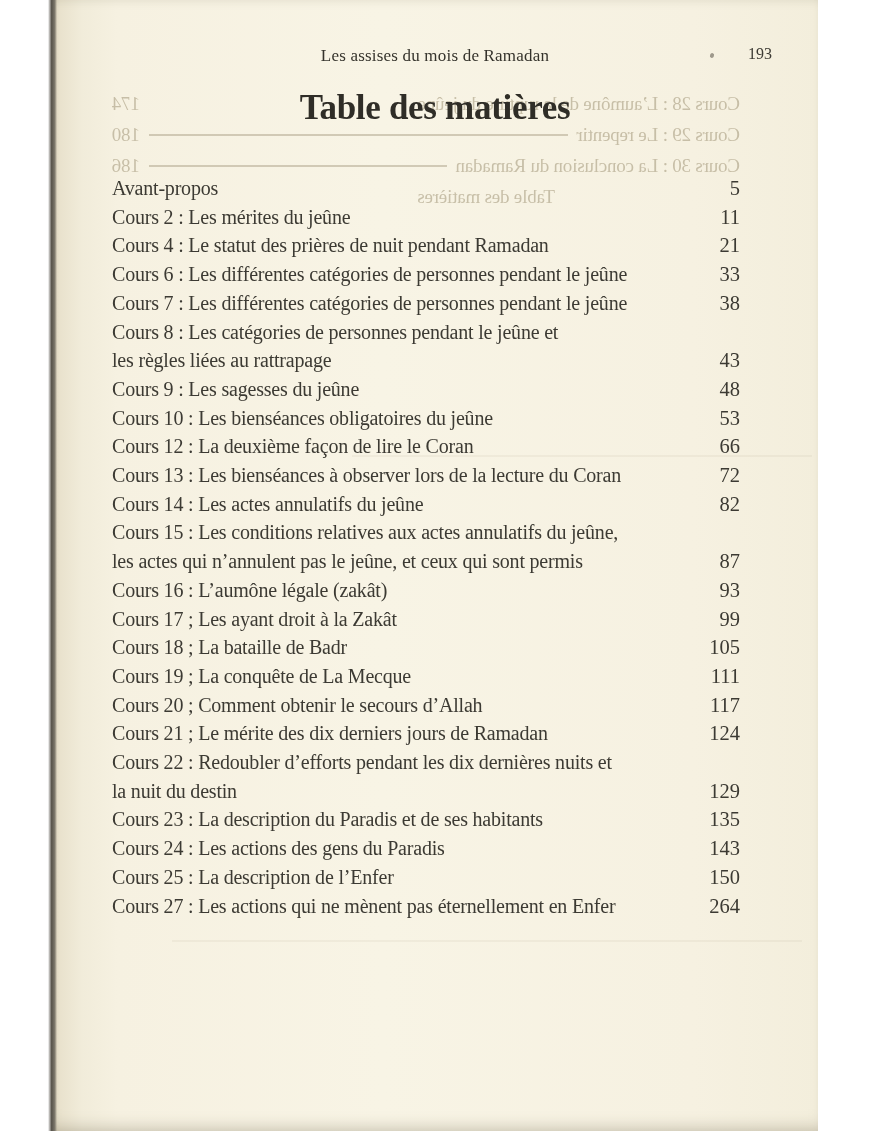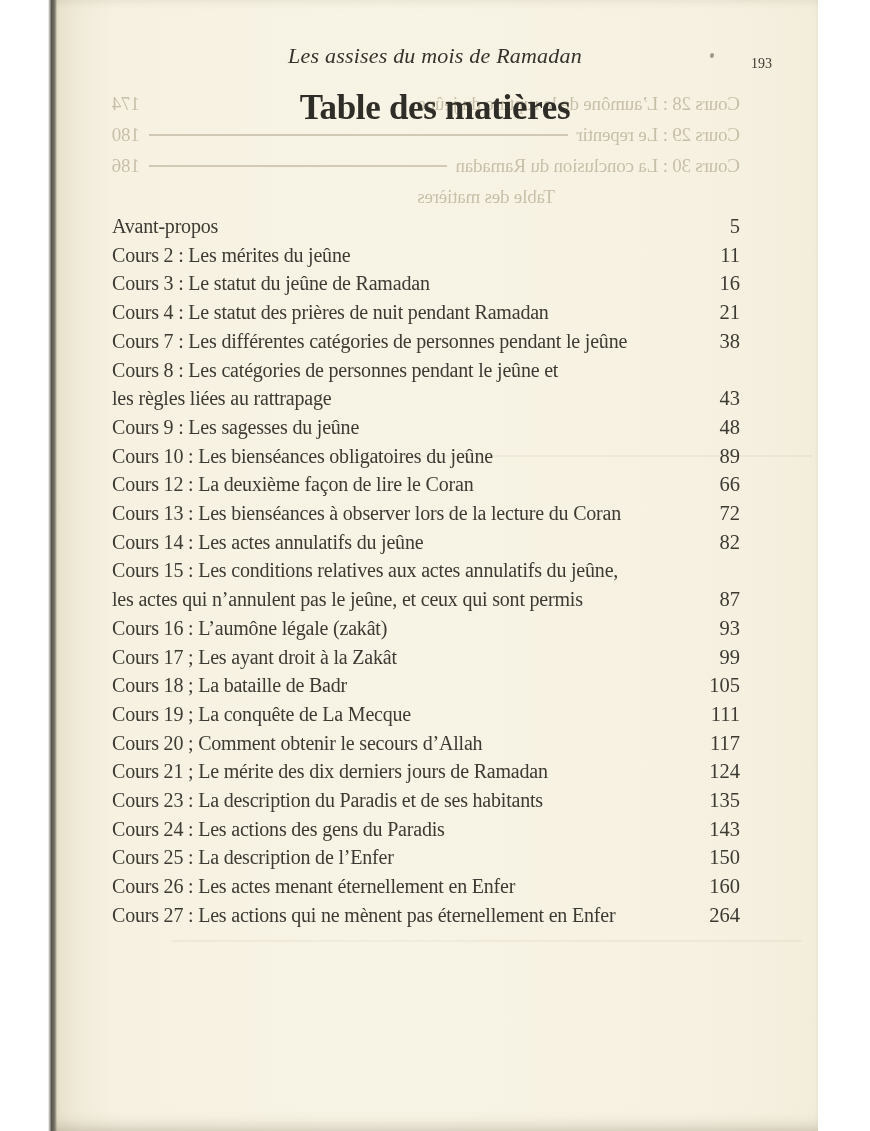--- a/index.html
+++ b/index.html
@@ -20,42 +20,42 @@
   }
   .spine-edge{
     position:absolute;left:48px;top:0;width:9px;height:1131px;z-index:4;
     background:linear-gradient(90deg,rgba(86,82,74,0) 0,
       var(--page-edge,#56524a) 40%,#7d786c 75%,rgba(125,120,108,0) 100%);
     filter:blur(.5px);
   }
   
   .page-header{position:absolute;top:44px;left:0;width:100%;text-align:center;z-index:2;}
   .running-head{
-    font-style:italic;font-size:22px;line-height:24px;
+    font-size:17px;line-height:24px;
     color:#35332c;letter-spacing:.2px;
   }
   .folio{
-    position:absolute;top:56px;right:46px;z-index:2;
-    font-size:14px;color:var(--ink,#3c3a33);
+    position:absolute;top:45px;right:46px;z-index:2;
+    font-size:16px;color:var(--ink,#3c3a33);
   }
   .speck{
     position:absolute;top:53px;right:104px;width:4px;height:5px;z-index:2;
     border-radius:50%;background:rgba(72,66,55,.5);transform:rotate(20deg);
   }
   
   .page-title{
     position:absolute;top:88px;left:0;width:100%;margin:0;z-index:2;
     text-align:center;font-size:35px;font-weight:700;
     color:#2f2d27;letter-spacing:-.3px;
   }
   
   .toc{
     position:absolute;top:174px;left:60px;width:628px;z-index:2;
     font-size:20px;line-height:28.7px;
-    color:var(--ink,#3c3a33);letter-spacing:-.2px;margin-top:38px;
+    color:var(--ink,#3c3a33);letter-spacing:-.2px;
   }
   .toc-row{position:relative;padding-right:36px;}
   .toc-label{display:block;}
   .toc-line{display:block;white-space:nowrap;}
   .toc-page{position:absolute;right:0;bottom:0;font-size:20.5px;letter-spacing:0;}
   
   .ghost{
     position:absolute;top:88px;left:60px;width:628px;z-index:1;
     transform:scaleX(-1);
     color:var(--ghost-ink,#9d9173);opacity:.52;filter:blur(.6px);
@@ -118,29 +118,29 @@
         <span class="toc-page">5</span>
       </div>
       <div class="toc-row">
         <span class="toc-label">
           <span class="toc-line">Cours 2 : Les mérites du jeûne</span>
         </span>
         <span class="toc-page">11</span>
       </div>
       <div class="toc-row">
         <span class="toc-label">
-          <span class="toc-line">Cours 3 : Le statut du jeûne de Ramadan</span>
-        </span>
-        <span class="toc-page">16</span>
-      </div>
-      <div class="toc-row">
-        <span class="toc-label">
           <span class="toc-line">Cours 4 : Le statut des prières de nuit pendant Ramadan</span>
         </span>
         <span class="toc-page">21</span>
+      </div>
+      <div class="toc-row">
+        <span class="toc-label">
+          <span class="toc-line">Cours 6 : Les différentes catégories de personnes pendant le jeûne</span>
+        </span>
+        <span class="toc-page">33</span>
       </div>
       <div class="toc-row">
         <span class="toc-label">
           <span class="toc-line">Cours 7 : Les différentes catégories de personnes pendant le jeûne</span>
         </span>
         <span class="toc-page">38</span>
       </div>
       <div class="toc-row">
         <span class="toc-label">
           <span class="toc-line">Cours 8 : Les catégories de personnes pendant le jeûne et</span>
@@ -151,21 +151,21 @@
       <div class="toc-row">
         <span class="toc-label">
           <span class="toc-line">Cours 9 : Les sagesses du jeûne</span>
         </span>
         <span class="toc-page">48</span>
       </div>
       <div class="toc-row">
         <span class="toc-label">
           <span class="toc-line">Cours 10 : Les bienséances obligatoires du jeûne</span>
         </span>
-        <span class="toc-page">89</span>
+        <span class="toc-page">53</span>
       </div>
       <div class="toc-row">
         <span class="toc-label">
           <span class="toc-line">Cours 12 : La deuxième façon de lire le Coran</span>
         </span>
         <span class="toc-page">66</span>
       </div>
       <div class="toc-row">
         <span class="toc-label">
           <span class="toc-line">Cours 13 : Les bienséances à observer lors de la lecture du Coran</span>
@@ -216,41 +216,42 @@
         <span class="toc-page">117</span>
       </div>
       <div class="toc-row">
         <span class="toc-label">
           <span class="toc-line">Cours 21 ; Le mérite des dix derniers jours de Ramadan</span>
         </span>
         <span class="toc-page">124</span>
       </div>
       <div class="toc-row">
         <span class="toc-label">
+          <span class="toc-line">Cours 22 : Redoubler d’efforts pendant les dix dernières nuits et</span>
+          <span class="toc-line">la nuit du destin</span>
+        </span>
+        <span class="toc-page">129</span>
+      </div>
+      <div class="toc-row">
+        <span class="toc-label">
           <span class="toc-line">Cours 23 : La description du Paradis et de ses habitants</span>
         </span>
         <span class="toc-page">135</span>
       </div>
       <div class="toc-row">
         <span class="toc-label">
           <span class="toc-line">Cours 24 : Les actions des gens du Paradis</span>
         </span>
         <span class="toc-page">143</span>
       </div>
       <div class="toc-row">
         <span class="toc-label">
           <span class="toc-line">Cours 25 : La description de l’Enfer</span>
         </span>
         <span class="toc-page">150</span>
-      </div>
-      <div class="toc-row">
-        <span class="toc-label">
-          <span class="toc-line">Cours 26 : Les actes menant éternellement en Enfer</span>
-        </span>
-        <span class="toc-page">160</span>
       </div>
       <div class="toc-row">
         <span class="toc-label">
           <span class="toc-line">Cours 27 : Les actions qui ne mènent pas éternellement en Enfer</span>
         </span>
         <span class="toc-page">264</span>
       </div>
     </div>
 </div>
 

